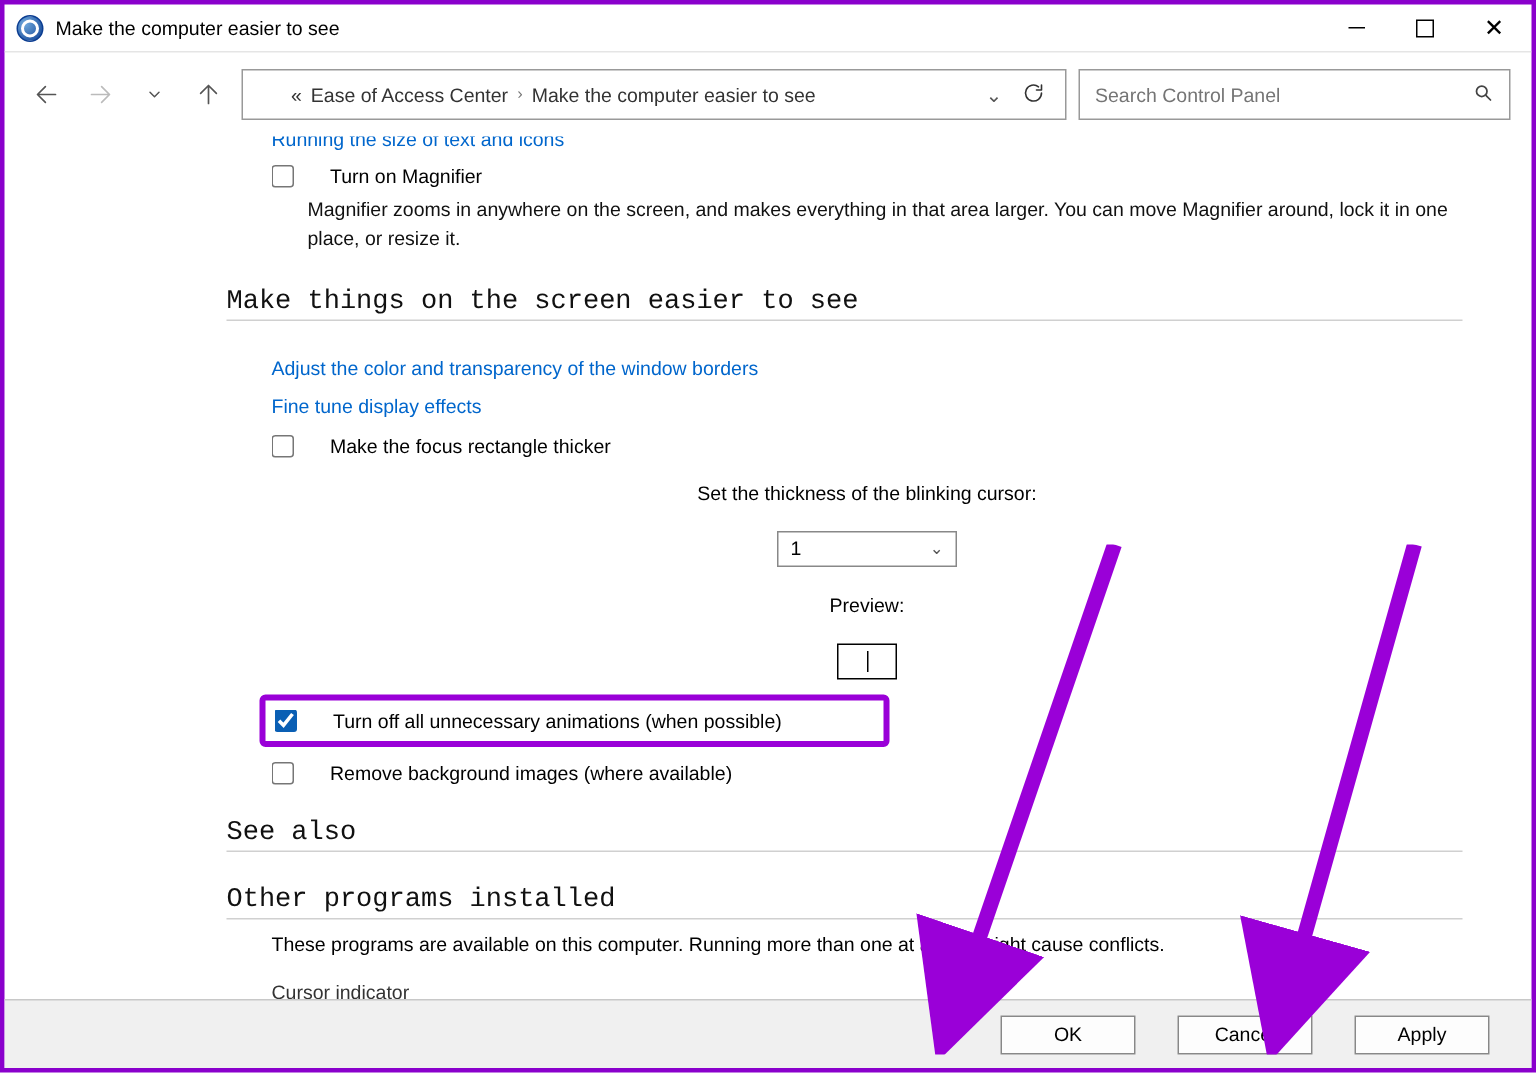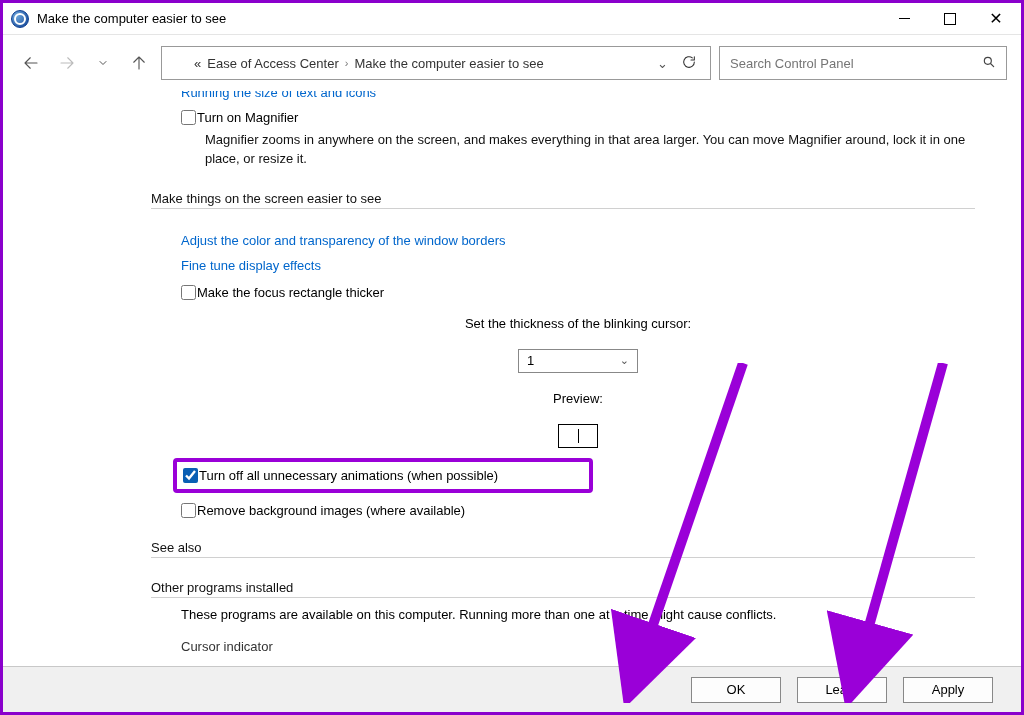--- a/index.html
+++ b/index.html
@@ -89,29 +89,30 @@
 .content {
   position:absolute;
   top: 88px; left:0; right:0; bottom:46px;
   padding: 0 46px 0 146px;
   overflow:hidden;
 }
 .link { color:#0066cc; text-decoration:none; cursor:pointer; }
 .link-u { color:#0066cc; text-decoration:underline; cursor:pointer; }
 .cut-link { color:#0066cc; position:relative; top:-6px; }
 
-.check-row { display:flex; align-items:flex-start; gap:1px; margin:4px 0 4px 32px; }
+.check-row { display:flex; align-items:flex-start; gap:24px; margin:4px 0 4px 32px; }
 .check-row input[type=checkbox]{ width:15px; height:15px; accent-color:#0a5fb4; }
 .desc { margin: 6px 0 14px 56px; line-height:1.45; color:#111; }
 
 .section-head {
-  font-size:13px; color:#111;
+  font-size:18px; color:#111;
   margin: 22px 0 6px 2px;
   border-bottom: 1px solid #d0d0d0;
   padding-bottom: 2px;
+  font-family: Liberation Mono, monospace;
 }
 
 .indent-links { margin: 24px 0 6px 32px; display:flex; flex-direction:column; gap:10px; }
 
 .cursor-row {
   display:flex; align-items:center; gap:18px;
   margin: 16px 0 10px 32px;
   flex-direction: column;
 }
 .dropdown {
@@ -138,21 +139,21 @@
 
 .footer {
   position:absolute;
   left:0; right:0; bottom:0;
   height:46px;
   border-top:1px solid #c8c8c8;
   background:#f0f0f0;
   display:flex;
   align-items:center;
   justify-content:flex-end;
-  gap:16px;
+  gap:28px;
   padding:0 28px;
 }
 .footer button {
   width:90px; height:26px;
   border:1px solid #888;
   background:#fdfdfd;
   font-family:inherit; font-size:13px;
   cursor:pointer;
 }
 
@@ -270,21 +271,21 @@
 
   <div class="section-head">See also</div>
 
   <div class="section-head">Other programs installed</div>
   <div style="margin:8px 0 2px 32px; line-height:1.45">These programs are available on this computer. Running more than one at a time might cause conflicts.</div>
   <div style="margin:14px 0 0 32px; color:#333">Cursor indicator</div>
 </div>
 
 <div class="footer">
   <button>OK</button>
-  <button>Learn</button>
+  <button>Cancel</button>
   <button>Apply</button>
 </div>
 
 <svg class="arrow-annot" style="left:600px; top:360px;" width="170" height="340" viewBox="0 0 170 340">
   <defs>
       <marker id="ah1" viewBox="0 0 10 10" refX="7" refY="5" markerWidth="9" markerHeight="9" orient="auto">
         <path d="M0 0L10 5L0 10z" fill="#9a00d8"></path>
       </marker>
     </defs>
   <path d="M140 0 L30 320" stroke="#9a00d8" stroke-width="10" marker-end="url(#ah1)"></path>

